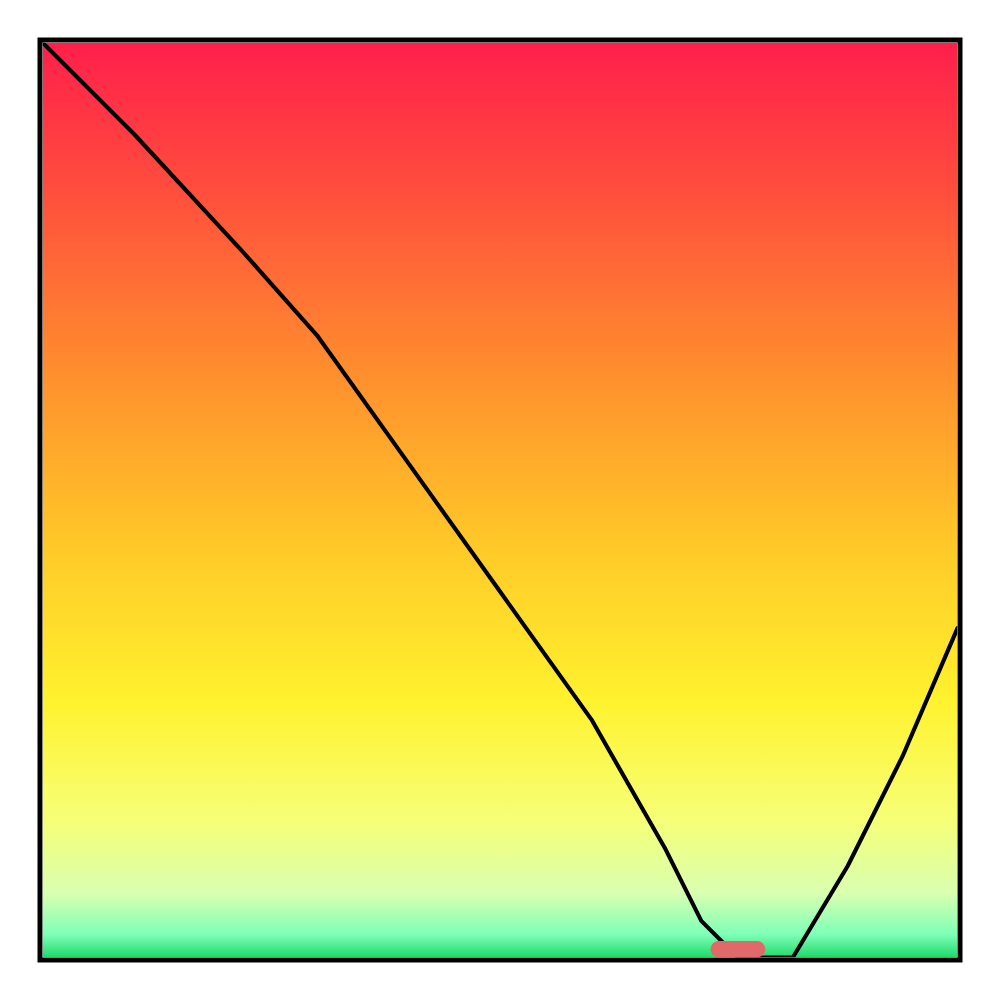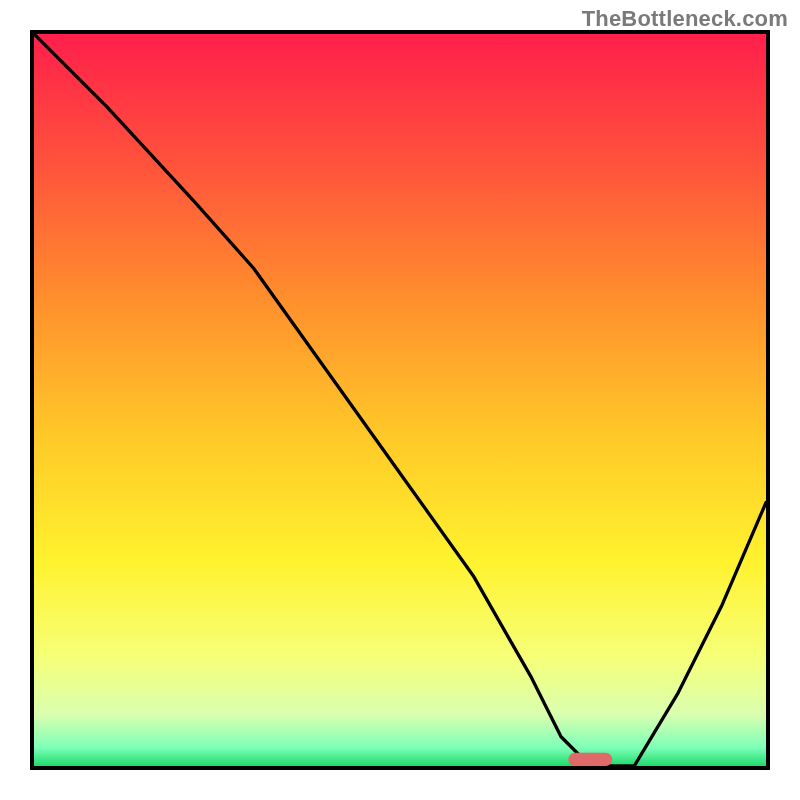--- a/index.html
+++ b/index.html
@@ -42,21 +42,20 @@
     position: absolute;
     inset: 0;
     width: 100%;
     height: 100%;
   }
 </style>
 </head>
 <body>
 
 <div class="container">
-  <div class="watermark">TheBottleneck.com</div>
   <div class="plot">
     <svg class="gradient" viewBox="0 0 100 100" preserveAspectRatio="none">
       <defs>
         <linearGradient id="bg" x1="0" y1="0" x2="0" y2="1">
             <stop offset="0%" stop-color="#ff1f4b"></stop>
             <stop offset="15%" stop-color="#ff4a3e"></stop>
             <stop offset="35%" stop-color="#ff8b2e"></stop>
             <stop offset="55.00000000000001%" stop-color="#ffc928"></stop>
             <stop offset="72%" stop-color="#fff22e"></stop>
             <stop offset="85%" stop-color="#f6ff77"></stop>

